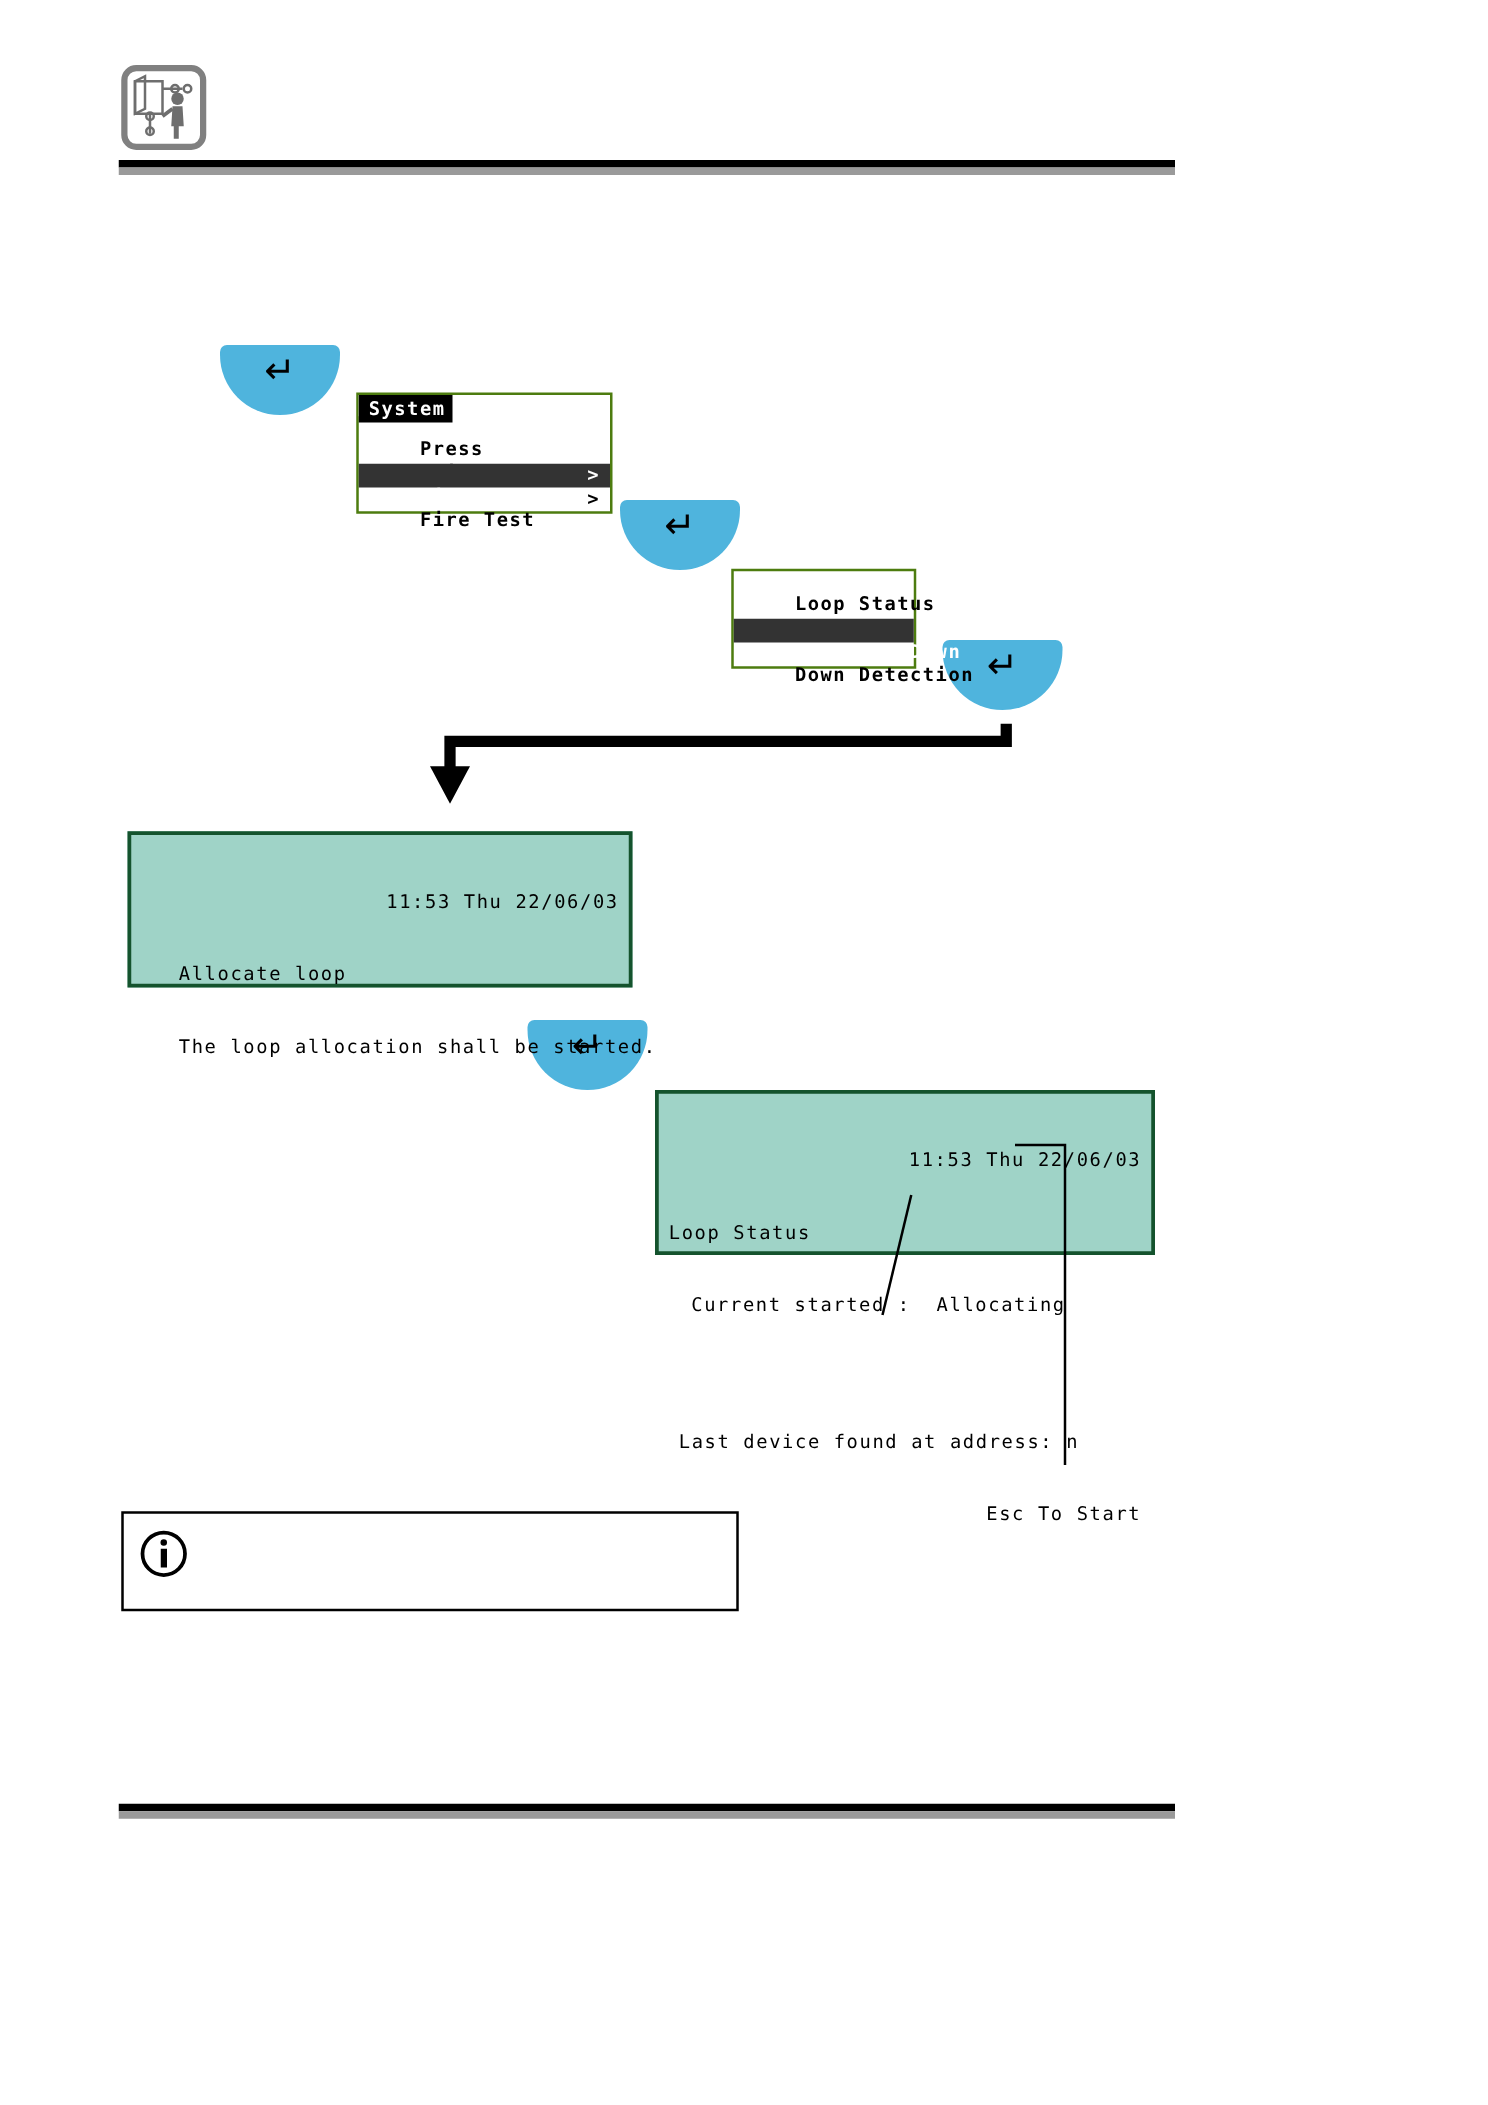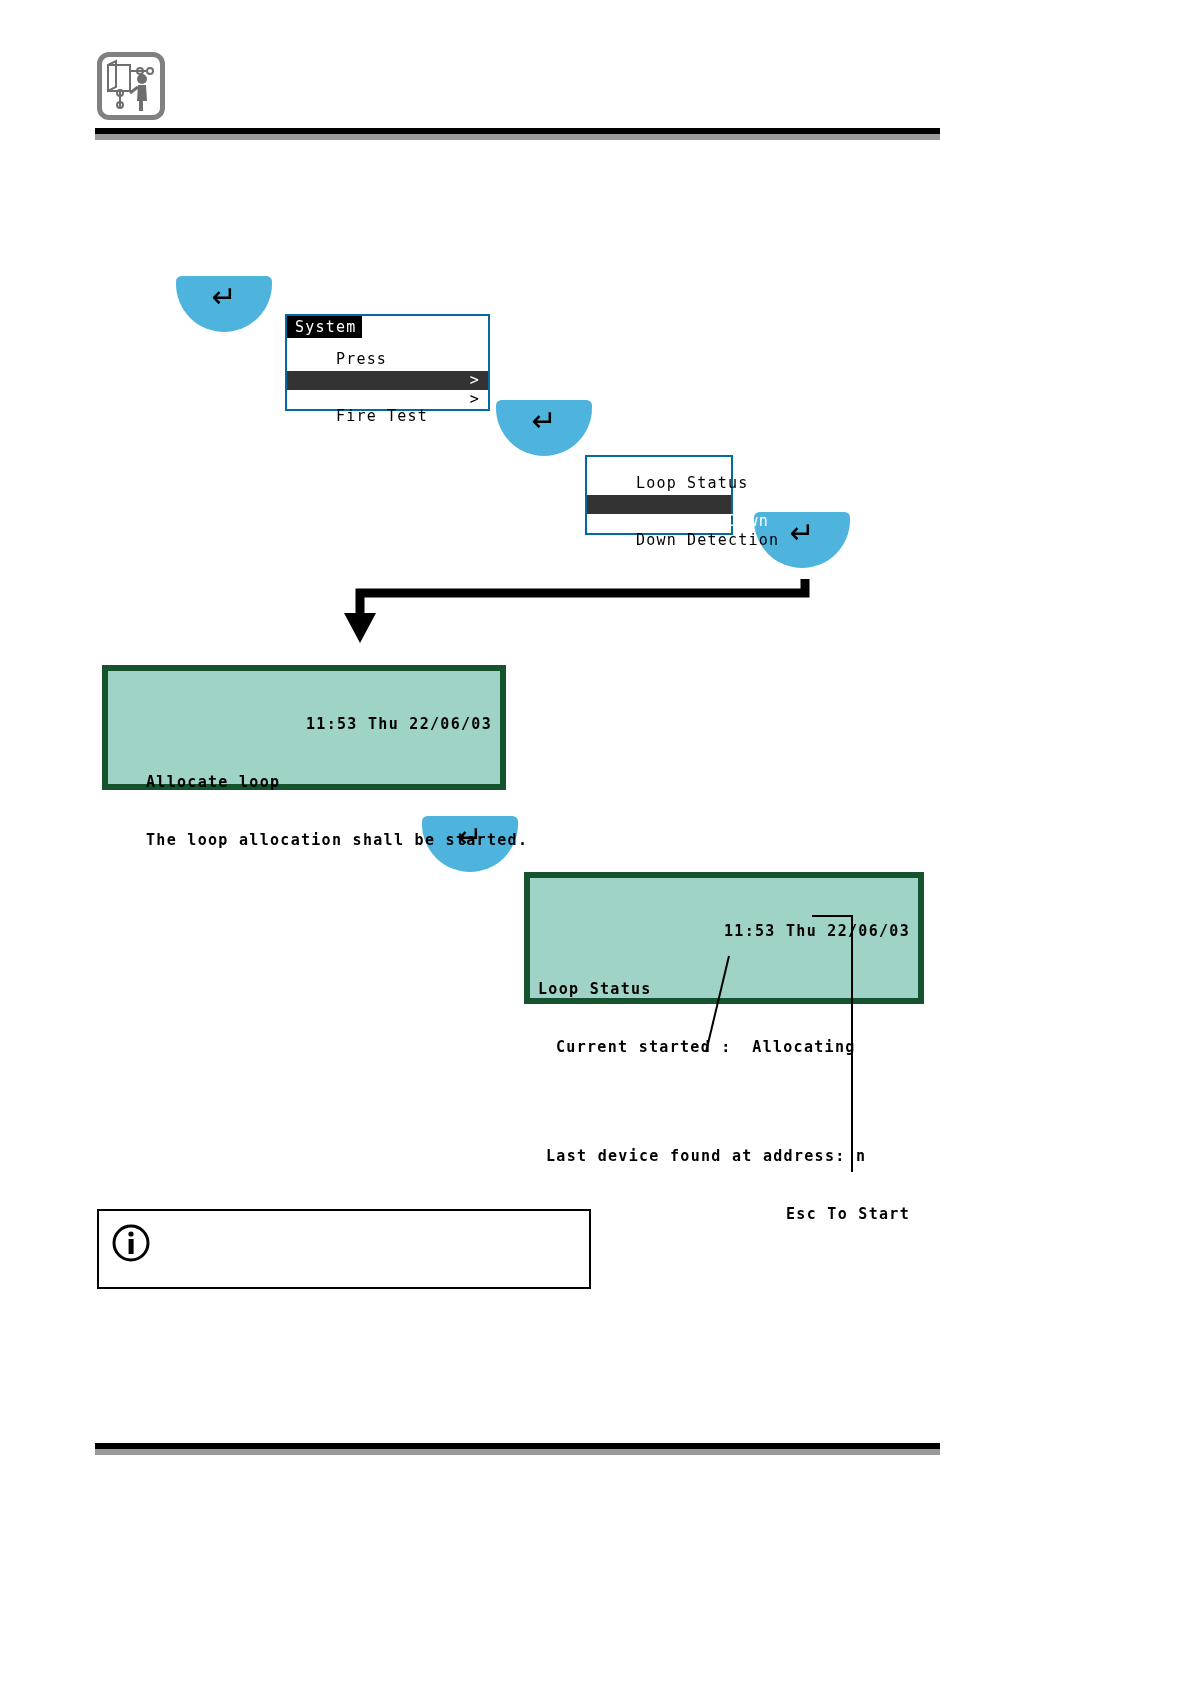--- a/index.html
+++ b/index.html
@@ -76,24 +76,24 @@
     font-size: 30px;
     line-height: 30px;
     color: #000000;
     font-family: "DejaVu Sans", sans-serif;
   }
 
   
   .menu-panel {
     position: absolute;
     background: #ffffff;
-    border: 2px solid #0369a1;
+    border: 2px solid #4d7c0f;
     box-sizing: border-box;
     font-family: "DejaVu Sans Mono", monospace;
-    font-weight: normal;
+    font-weight: bold;
     font-size: 15px;
     letter-spacing: 1.2px;
     color: #000000;
   }
   .menu-title {
     background: #000000;
     color: #ffffff;
     padding: 2px 6px 2px 8px;
     display: inline-block;
   }
@@ -129,24 +129,24 @@
   #menu-loop {
     left: 585px;
     top: 455px;
     width: 148px;
   }
 
   
   .lcd {
     position: absolute;
     background: #9fd3c7;
-    border: 6px solid #14532d;
+    border: 3px solid #14532d;
     box-sizing: border-box;
     font-family: "DejaVu Sans Mono", monospace;
-    font-weight: bold;
+    font-weight: normal;
     font-size: 15px;
     letter-spacing: 1.3px;
     color: #000000;
     white-space: pre;
   }
   .lcd .line {
     height: 22px;
     line-height: 22px;
   }
   .lcd .right { text-align: right; }

